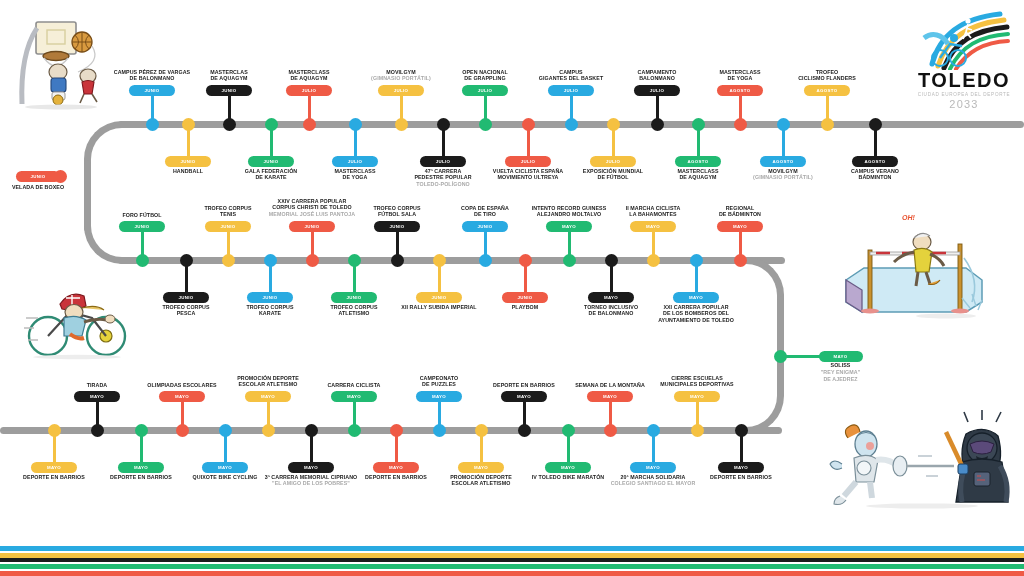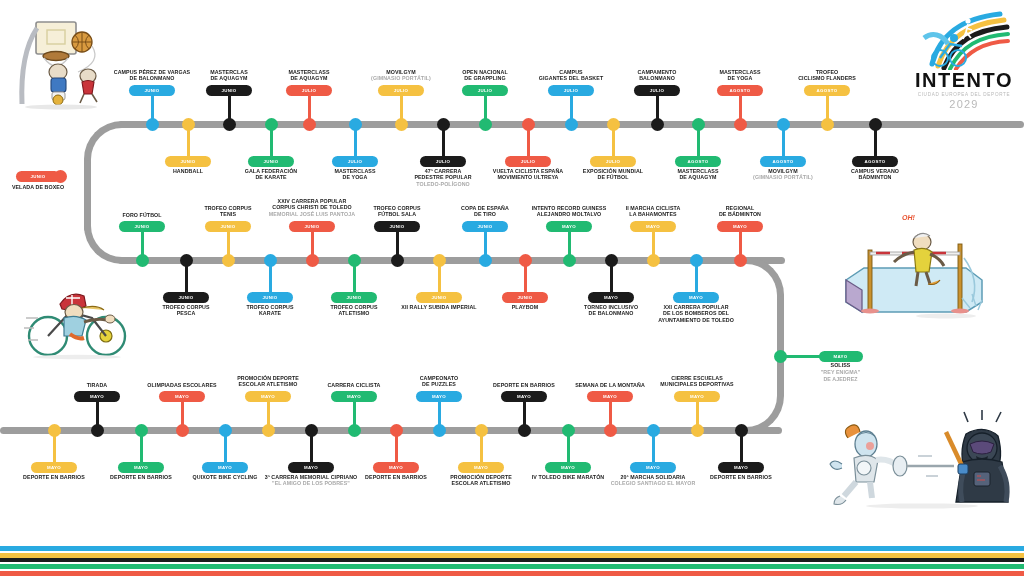--- a/index.html
+++ b/index.html
@@ -136,23 +136,23 @@
         <circle cx="40" cy="50" r="8" fill="none" stroke="#29aae1" stroke-width="2"></circle>
         <path d="M22 50 L32 36 L44 38" stroke="#29aae1" stroke-width="2.4" fill="none"></path>
         <path d="M30 36 C 24 26, 14 24, 6 30" stroke="#5ec4ea" stroke-width="5" fill="none"></path>
         <circle cx="36" cy="30" r="4" fill="#29aae1"></circle>
       </g>
       <g fill="#ffffff" stroke="#ffffff">
         <circle cx="50" cy="13" r="2.6" fill="#fff" stroke="none"></circle>
         <path d="M50 16 L48 24 M48 20 L54 22 M48 24 L45 31 M48 24 L53 30" stroke-width="1.8" fill="none"></path>
       </g>
     </svg>
-    <div class="logo-word">INTENTO</div>
+    <div class="logo-word">TOLEDO</div>
     <div class="logo-sub1">CIUDAD EUROPEA DEL DEPORTE</div>
-    <div class="logo-year">2029</div>
+    <div class="logo-year">2033</div>
   </div>
 
   <div class="cartoon" style="left:6px; top:14px;">
     <svg width="112" height="96" viewBox="0 0 112 96">
       <rect x="30" y="8" width="40" height="32" rx="2" fill="#f6efd8" stroke="#8e8e8e" stroke-width="1.6"></rect>
       <rect x="41" y="16" width="18" height="14" fill="none" stroke="#d8cf9e" stroke-width="1.4"></rect>
       <ellipse cx="50" cy="42" rx="13" ry="4.5" fill="#b07a3a" stroke="#6d4a1e" stroke-width="1.3"></ellipse>
       <path d="M38 44 Q50 60 62 44" fill="none" stroke="#c9c9c9" stroke-width="1.4"></path>
       <path d="M16 90 Q14 40 31 14" fill="none" stroke="#b9bcc2" stroke-width="5"></path>
       <circle cx="76" cy="28" r="10" fill="#d89a3f" stroke="#7a4e17" stroke-width="1.3"></circle>

